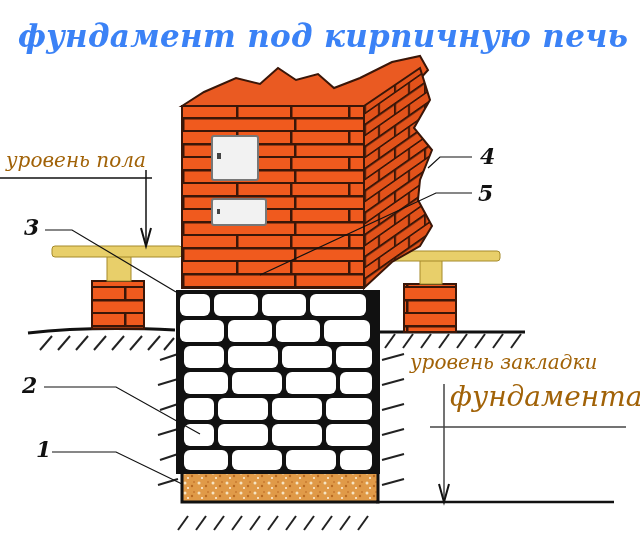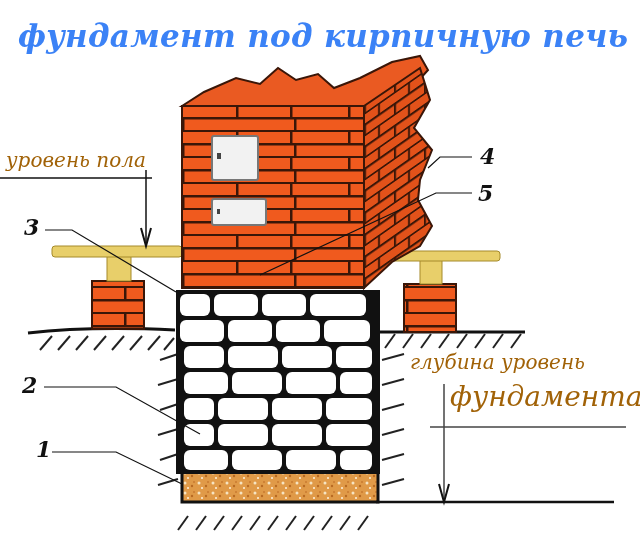--- a/index.html
+++ b/index.html
@@ -170,20 +170,20 @@
   <g stroke="#111" stroke-width="1.2" fill="none">
     <path d="M52 452 L116 452 L182 484"></path>
     <path d="M44 387 L116 387 L200 434"></path>
     <path d="M45 230 L72 230 L176 292"></path>
     <path d="M472 157 L440 157 L428 168"></path>
     <path d="M472 193 L436 193 L260 275"></path>
   </g>
 </svg>
 
 <div class="lbl floor-label">уровень пола</div>
-<div class="lbl depth-l1">глубина уровень</div>
+<div class="lbl depth-l1">уровень закладки</div>
 <div class="lbl depth-l2">фундамента</div>
 
 <div class="num" style="left:36px; top:436px;">1</div>
 <div class="num" style="left:22px; top:372px;">2</div>
 <div class="num" style="left:24px; top:214px;">3</div>
 <div class="num" style="left:480px; top:143px;">4</div>
 <div class="num" style="left:478px; top:180px;">5</div>
 
 </body></html>

